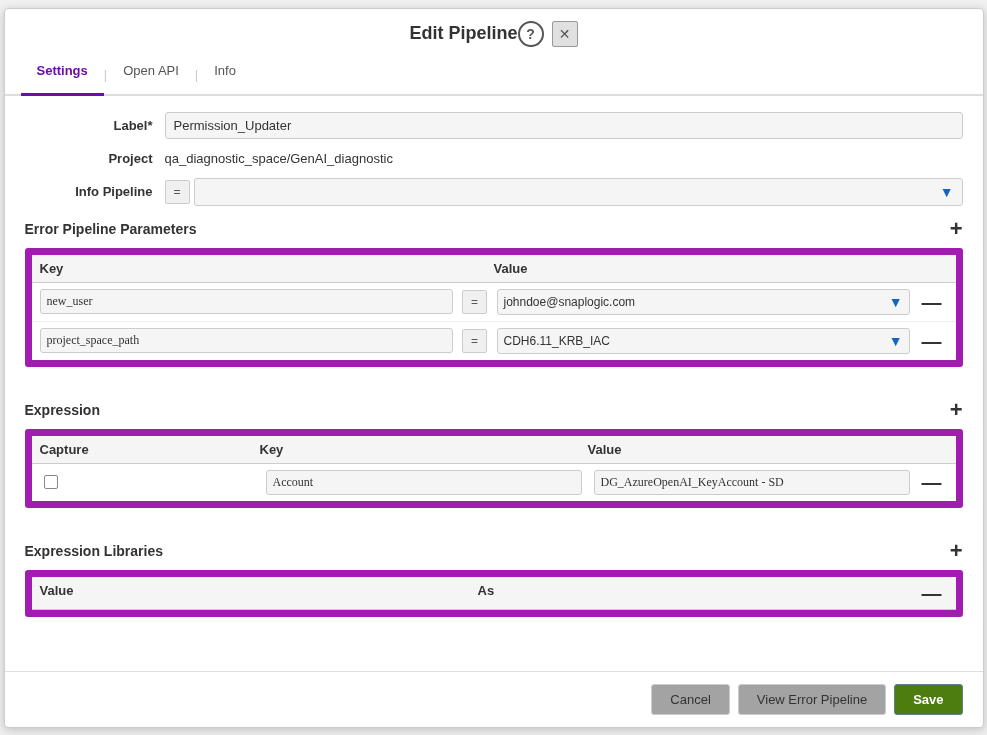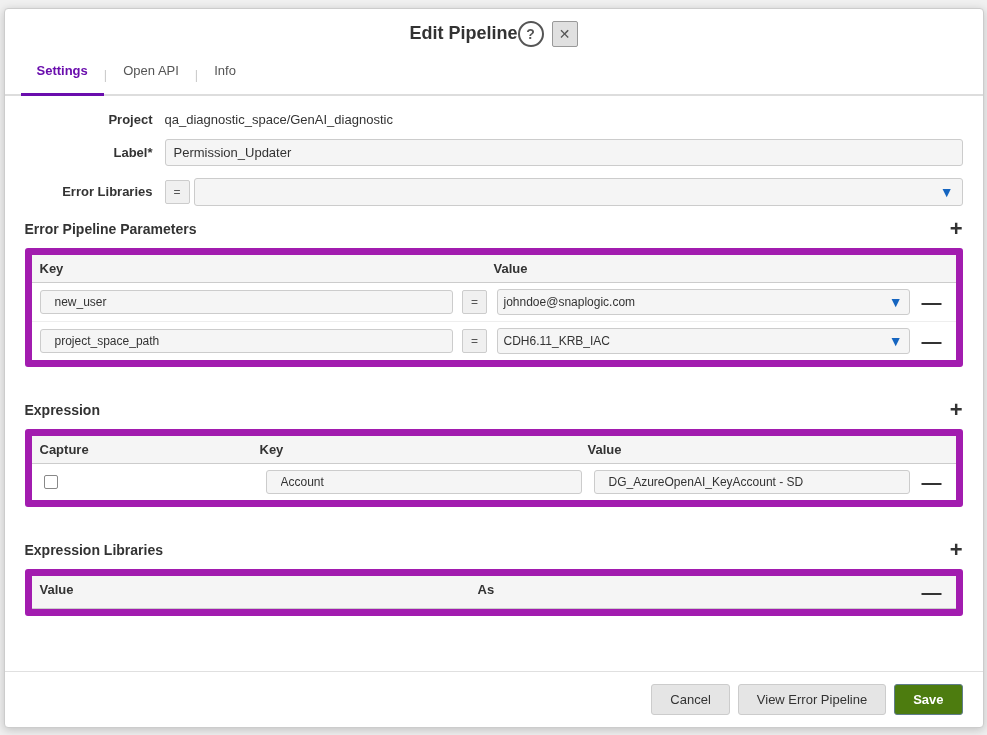--- a/index.html
+++ b/index.html
@@ -201,26 +201,26 @@
     .minus-btn {
       color: #333;
       font-size: 20px;
       font-weight: bold;
       cursor: pointer;
       line-height: 1;
       padding: 0 4px;
     }
     .cell-input {
       width: 100%;
-      padding: 4px 14px;
+      padding: 4px 6px;
       border: 1px solid #ccc;
       border-radius: 3px;
       background: #f5f5f5;
       font-size: 12px;
-      font-family: Liberation Sans, sans-serif;
+      font-family: Liberation Serif, serif;
       color: #333;
     }
     .value-dropdown {
       flex: 1;
       padding: 4px 6px;
       border: 1px solid #ccc;
       border-radius: 3px;
       background: #f5f5f5;
       font-size: 12px;
       color: #333;
@@ -252,21 +252,21 @@
       border-top: 1px solid #e0e0e0;
     }
     .btn {
       padding: 7px 18px;
       border-radius: 3px;
       font-size: 13px;
       cursor: pointer;
       border: 1px solid #ccc;
     }
     .btn-default {
-      background: #e5e5e5;
+      background: #a3a3a3;
       color: #333;
     }
     .btn-primary {
       background: #4d7c0f;
       color: #fff;
       border-color: #607d8b;
       font-weight: bold;
     }
   </style>
 </head>
@@ -286,33 +286,33 @@
     <div class="tab active">Settings</div>
     <span class="tab-separator">|</span>
     <div class="tab">Open API</div>
     <span class="tab-separator">|</span>
     <div class="tab">Info</div>
   </div>
 
   <div class="dialog-body">
 
     <div class="form-row">
-      <div class="form-label">Project</div>
-      <div class="form-value">qa_diagnostic_space/GenAI_diagnostic</div>
-    </div>
-
-    <div class="form-row">
       <div class="form-label">Label*</div>
       <div class="form-value">
         <input class="text-input" type="text" value="Permission_Updater" style="">
       </div>
     </div>
 
     <div class="form-row">
-      <div class="form-label">Error Libraries</div>
+      <div class="form-label">Project</div>
+      <div class="form-value">qa_diagnostic_space/GenAI_diagnostic</div>
+    </div>
+
+    <div class="form-row">
+      <div class="form-label">Info Pipeline</div>
       <div class="error-pipeline-row">
         <button class="eq-btn">=</button>
         <div class="dropdown-input">
           <span></span>
           <span class="dropdown-arrow">▼</span>
         </div>
       </div>
     </div>
 
     <div>

